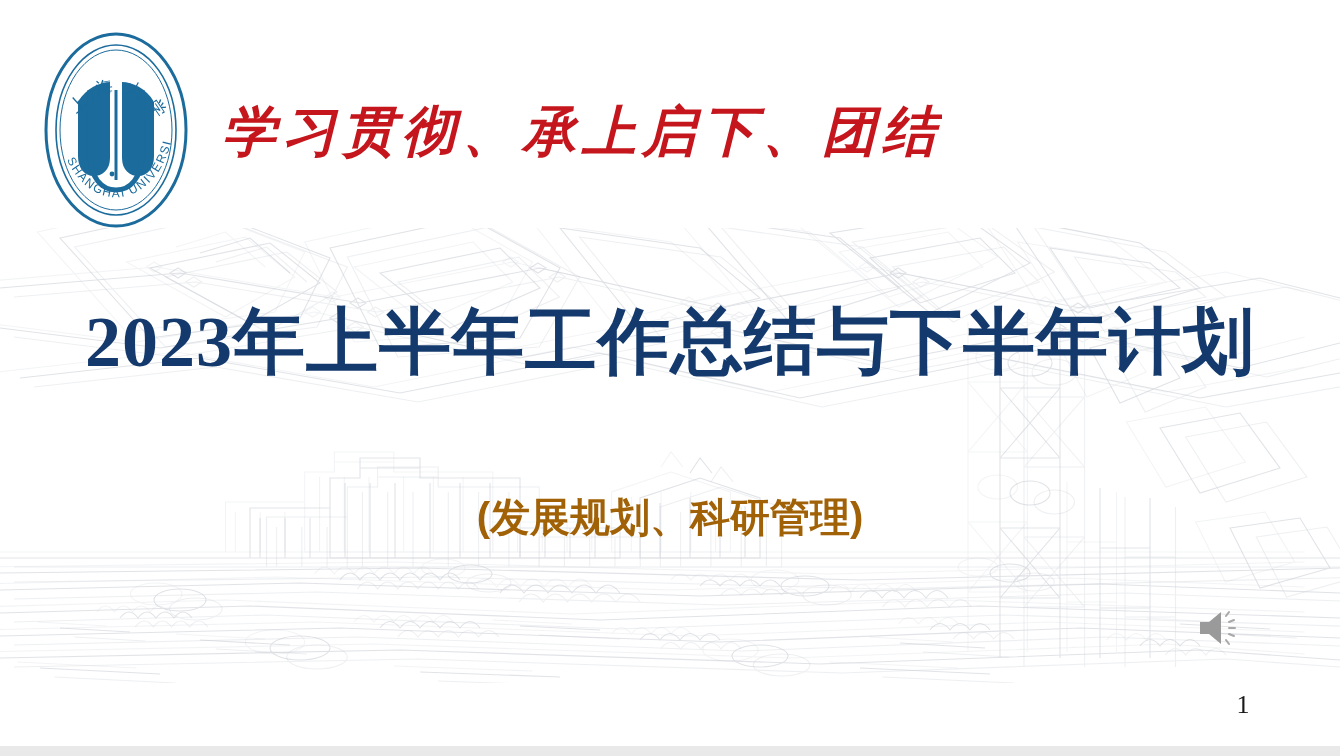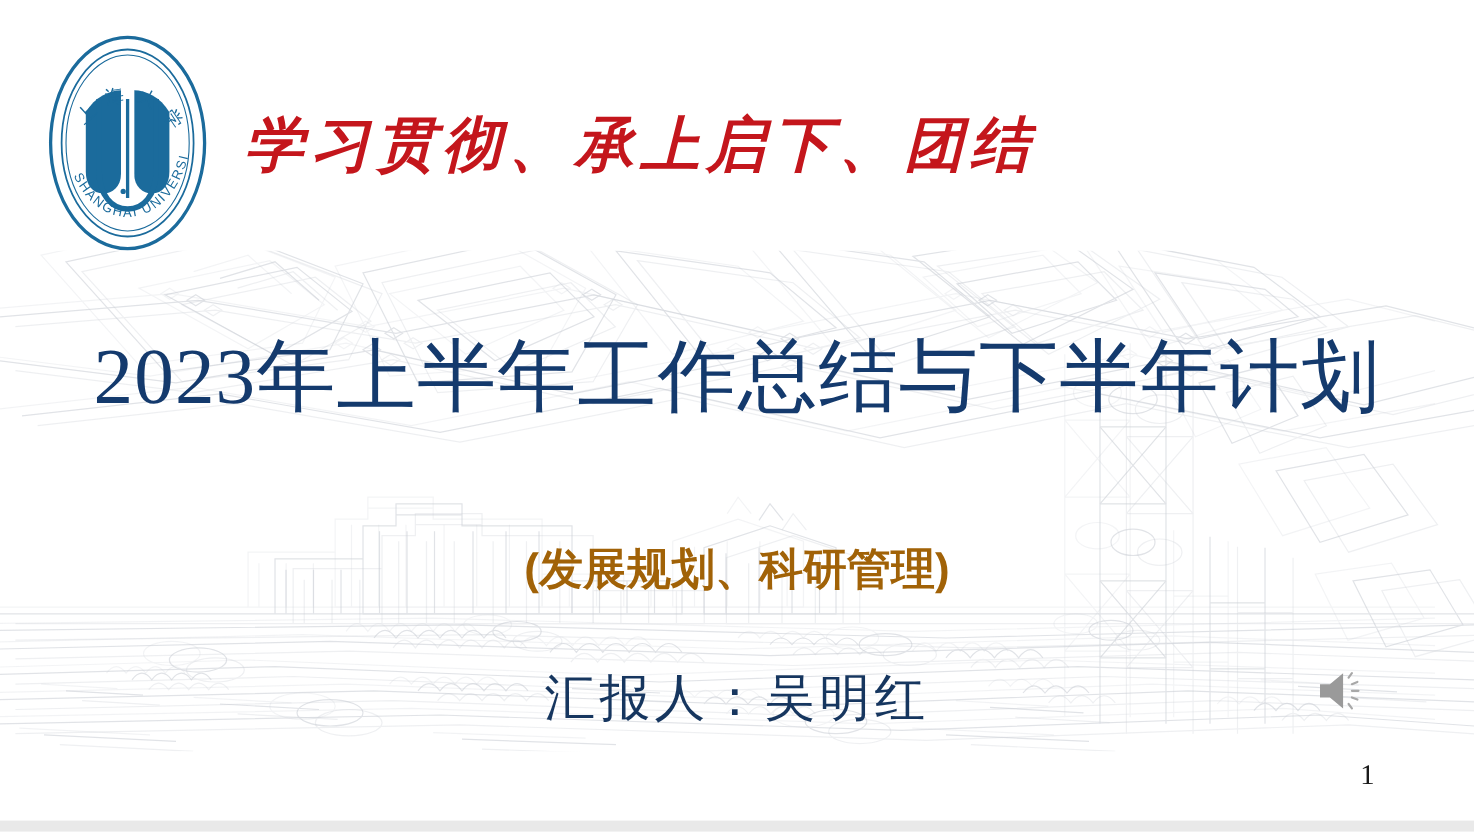--- a/index.html
+++ b/index.html
@@ -74,21 +74,21 @@
 
   
   .main-title {
     position: absolute;
     left: 0;
     top: 306px;
     width: 1340px;
     text-align: center;
     font-family: "Liberation Serif", "DejaVu Serif", serif;
     font-size: 72px;
-    font-weight: normal;
+    font-weight: bold;
     color: #143a6d;
     letter-spacing: 1px;
     line-height: 1.0;
     white-space: nowrap;
   }
 
   
   .subtitle {
     position: absolute;
     left: 0;
@@ -278,21 +278,20 @@
   <div class="calligraphy">
     <svg viewBox="0 0 720 72" preserveAspectRatio="xMinYMid meet" aria-hidden="true">
       <text class="callig-text" x="0" y="56">学习贯彻、承上启下、团结奋进</text>
     </svg>
   </div>
 
   <div class="main-title">2023年上半年工作总结与下半年计划</div>
 
   <div class="subtitle">(发展规划、科研管理)</div>
 
-  <div class="presenter">汇报人：吴明红</div>
 
   <div class="audio-icon">
     <svg viewBox="0 0 48 42" aria-hidden="true">
       <path d="M4 15 L13 15 L25 5 L25 37 L13 27 L4 27 Z" fill="#9a9a9a"></path>
       <g stroke="#a8a8a8" fill="none" stroke-width="2" stroke-linecap="round">
         <path d="M30 9 L33 5"></path>
         <path d="M33 15 L38 13"></path>
         <path d="M33 21 L39 21"></path>
         <path d="M33 27 L38 29"></path>
         <path d="M30 33 L33 37"></path>

